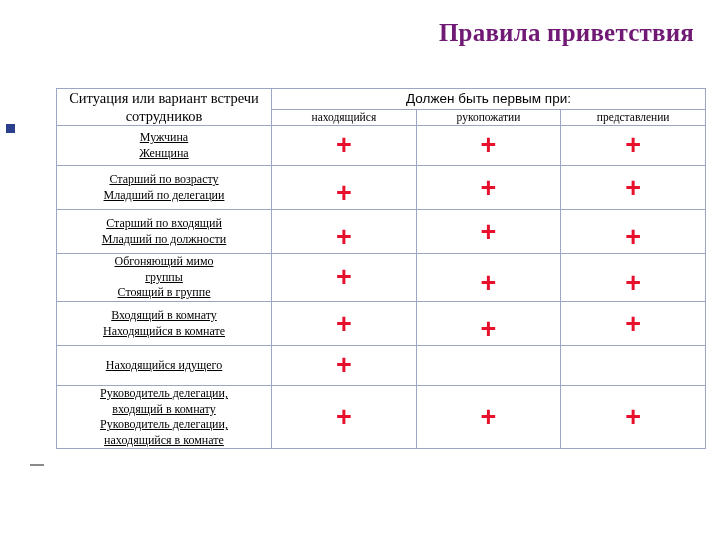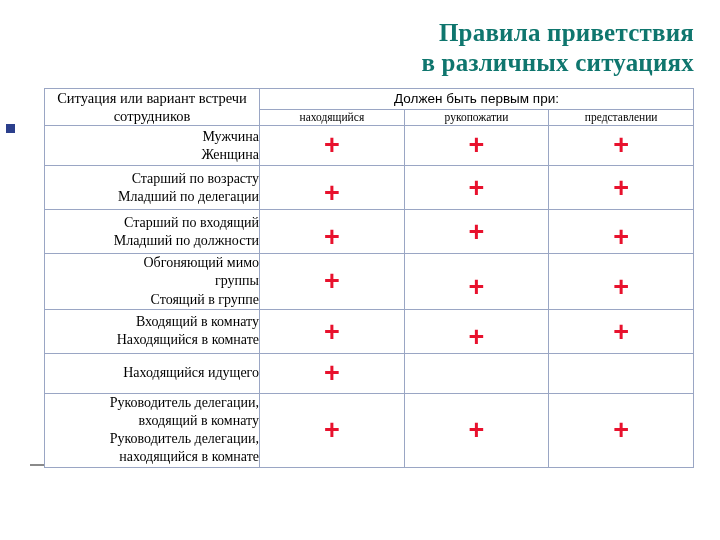--- a/index.html
+++ b/index.html
@@ -24,28 +24,28 @@
   .edge-mark.m1 { left: 6px; top: 124px; width: 9px; height: 9px; }
   .edge-mark.m2 { left: 30px; top: 464px; width: 14px; height: 2px; background: #8a8a8a; }
 
   .title {
     text-align: right;
     padding: 18px 26px 0 0;
     font-family: "Liberation Serif", serif;
     font-size: 25px;
     font-weight: bold;
     line-height: 1.18;
-    color: #0f766e;
+    color: #701a75;
     letter-spacing: .2px;
   }
   .title .line { display: block; }
 
   .table-wrap {
     position: absolute;
-    left: 44px;
+    left: 56px;
     top: 88px;
     width: 650px;
   }
 
   table.greet {
     border-collapse: collapse;
     width: 650px;
     table-layout: fixed;
     background: #ffffff;
   }
@@ -70,25 +70,26 @@
     font-family: Liberation Sans, sans-serif;
   }
   .hdr-sub {
     text-align: center;
     font-size: 11.5px;
     padding: 4px 3px;
     font-family: "Liberation Serif", serif;
   }
 
   .situation {
-    font-size: 14px;
+    font-size: 12px;
     line-height: 1.3;
     padding: 6px 4px 6px 9px;
     font-family: "Liberation Serif", serif;
-    text-align: right;
+    text-align: center;
+    text-decoration: underline;
   }
   .situation .ln { display: block; }
 
   .mark-cell {
     text-align: center;
     position: relative;
     height: 100%;
   }
   .plus {
     color: #e8112d;
@@ -106,21 +107,20 @@
   .col-mark { width: 145px; }
 </style>
 </head>
 <body>
 
 <div class="edge-mark m1"></div>
 <div class="edge-mark m2"></div>
 
 <div class="title">
   <span class="line">Правила приветствия</span>
-  <span class="line">в различных ситуациях</span>
 </div>
 
 <div class="table-wrap">
   <table class="greet">
     <tbody>
       <tr>
         <td class="hdr-left" rowspan="2">
           <span class="ln">Ситуация или вариант</span>
           <span class="ln">встречи сотрудников</span>
         </td>

